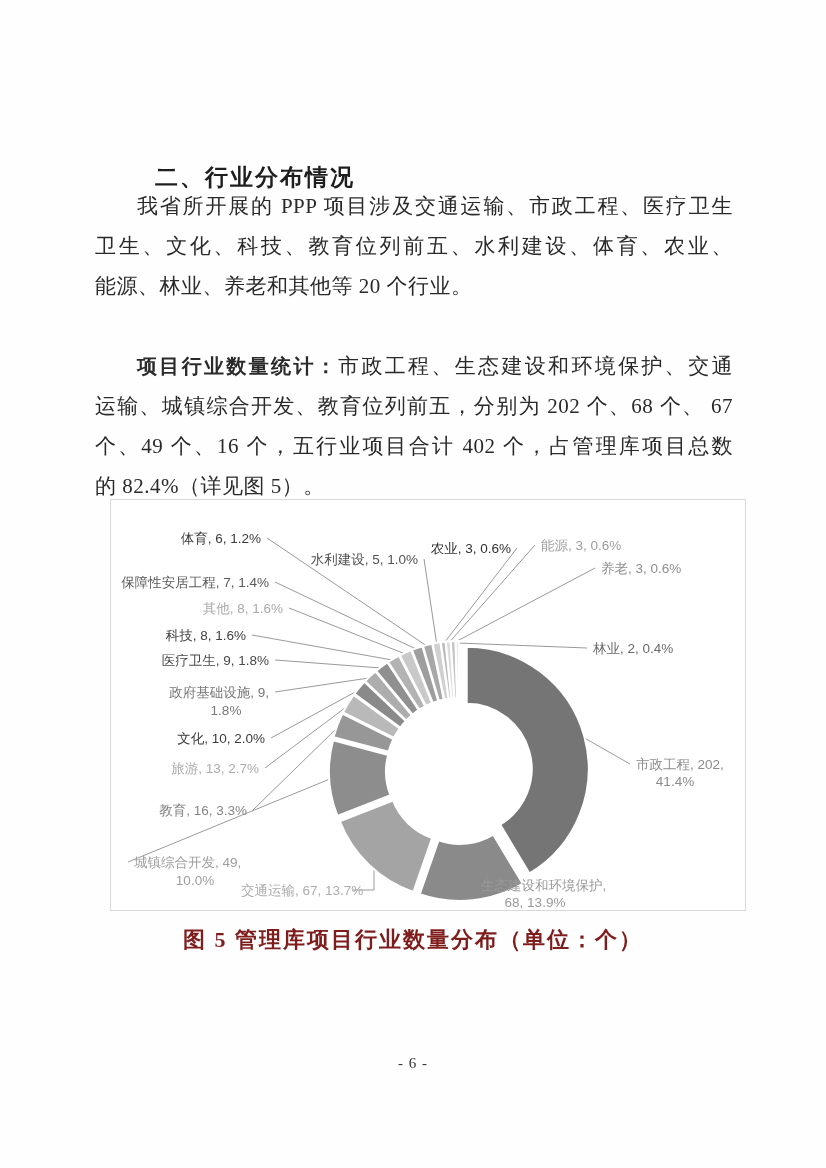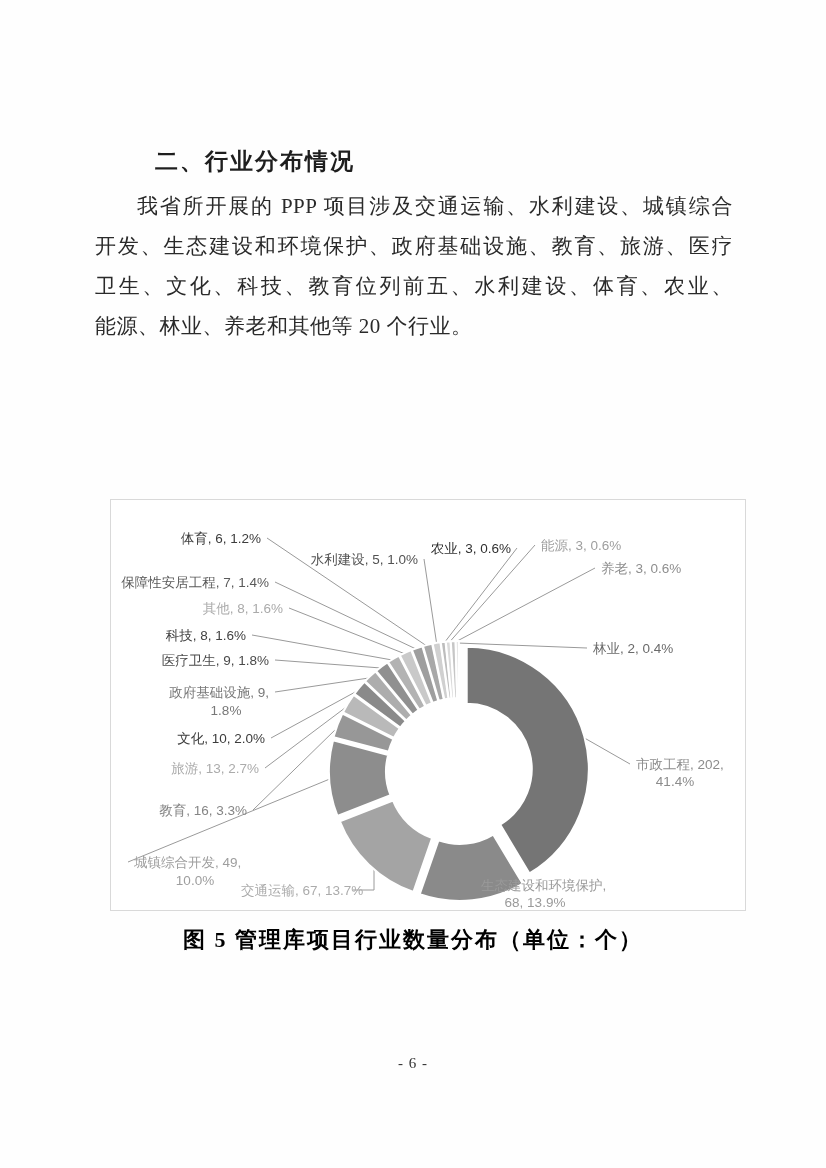--- a/index.html
+++ b/index.html
@@ -3,21 +3,21 @@
 <meta charset="utf-8">
 <style>
   html,body{margin:0;padding:0;background:#e9e9e9;}
   .page{
     position:relative; width:826px; height:1168px; margin:0 auto;
     background:#fefefe; overflow:hidden;
     font-family:"Liberation Serif","DejaVu Serif",serif;
     color:#2a2a2a;
   }
   .heading{
-    position:absolute; left:155px; top:146px;
+    position:absolute; left:155px; top:162px;
     font-family:"Liberation Sans","DejaVu Sans",sans-serif;
     font-size:23px; font-weight:700; letter-spacing:2px; color:#1e1e1e;
   }
   .para{position:absolute; left:95px; width:638px;}
   .para .bline{
     height:40px; line-height:40px; font-size:21px; letter-spacing:0.5px;
     text-align:justify; text-align-last:justify; white-space:nowrap;
   }
   .para .bline.last{text-align-last:left;}
   .para .bline.indent{text-indent:2em;}
@@ -25,42 +25,47 @@
   #p1{top:186px;}
   #p2{top:346px;}
   .chart-box{
     position:absolute; left:110px; top:499px; width:636px; height:412px;
     border:1px solid #d9d9d9; background:#fff; box-sizing:border-box;
   }
   .chart-box svg{display:block; width:100%; height:100%;}
   .caption{
     position:absolute; left:0; top:925px; width:100%;
     text-align:center; font-size:22px; font-weight:700;
-    letter-spacing:2px; color:#000000;
+    letter-spacing:2px; color:#7f1d1d;
   }
   .page-number{
     position:absolute; left:0; top:1055px; width:100%;
     text-align:center; font-size:15px; color:#333; letter-spacing:1px;
   }
   .slice-label{font-family:"Liberation Sans","DejaVu Sans",sans-serif;}
 </style>
 </head>
 <body>
 
 <div class="page">
 
   <div class="heading">二、行业分布情况</div>
 
   <div class="para" id="p1">
-    <div class="bline indent">我省所开展的 PPP 项目涉及交通运输、水利建设、城镇综合</div>
-    <div class="bline">开发、生态建设和环境保护、政府基础设施、教育、旅游、医疗</div>
+    <div class="bline indent">我省所开展的 PPP 项目涉及交通运输、市政工程、医疗卫生</div>
     <div class="bline">卫生、文化、科技、教育位列前五、水利建设、体育、农业、</div>
     <div class="bline last">能源、林业、养老和其他等 20 个行业。</div>
   </div>
 
+  <div class="para" id="p2">
+    <div class="bline indent"><span class="bold-lead">项目行业数量统计：</span><span>市政工程、生态建设和环境保护、交通</span></div>
+    <div class="bline">运输、城镇综合开发、教育位列前五，分别为 202 个、68 个、 67</div>
+    <div class="bline">个、49 个、16 个，五行业项目合计 402 个，占管理库项目总数</div>
+    <div class="bline last">的 82.4%（详见图 5）。</div>
+  </div>
 
   <div class="chart-box">
     <svg id="donut-svg" viewBox="0 0 634 410">
         <polyline points="519,264 471.3495903244162,236.81113387667432" fill="none" stroke="#9a9a9a" stroke-width="1"></polyline>
         <polyline points="364,385 361.1610876335822,398.32158407866734" fill="none" stroke="#9a9a9a" stroke-width="1"></polyline>
         <polyline points="242,390 263,390 263,350" fill="none" stroke="#9a9a9a" stroke-width="1"></polyline>
         <polyline points="17,362 220.2147848271827,278.4120701046864" fill="none" stroke="#9a9a9a" stroke-width="1"></polyline>
         <polyline points="142,310 228.2282471628168,225.84773292171587" fill="none" stroke="#9a9a9a" stroke-width="1"></polyline>
         <polyline points="154,268 238.69020039437675,204.4014436329249" fill="none" stroke="#9a9a9a" stroke-width="1"></polyline>
         <polyline points="160,238 249.71130290731517,189.0040731266336" fill="none" stroke="#9a9a9a" stroke-width="1"></polyline>

